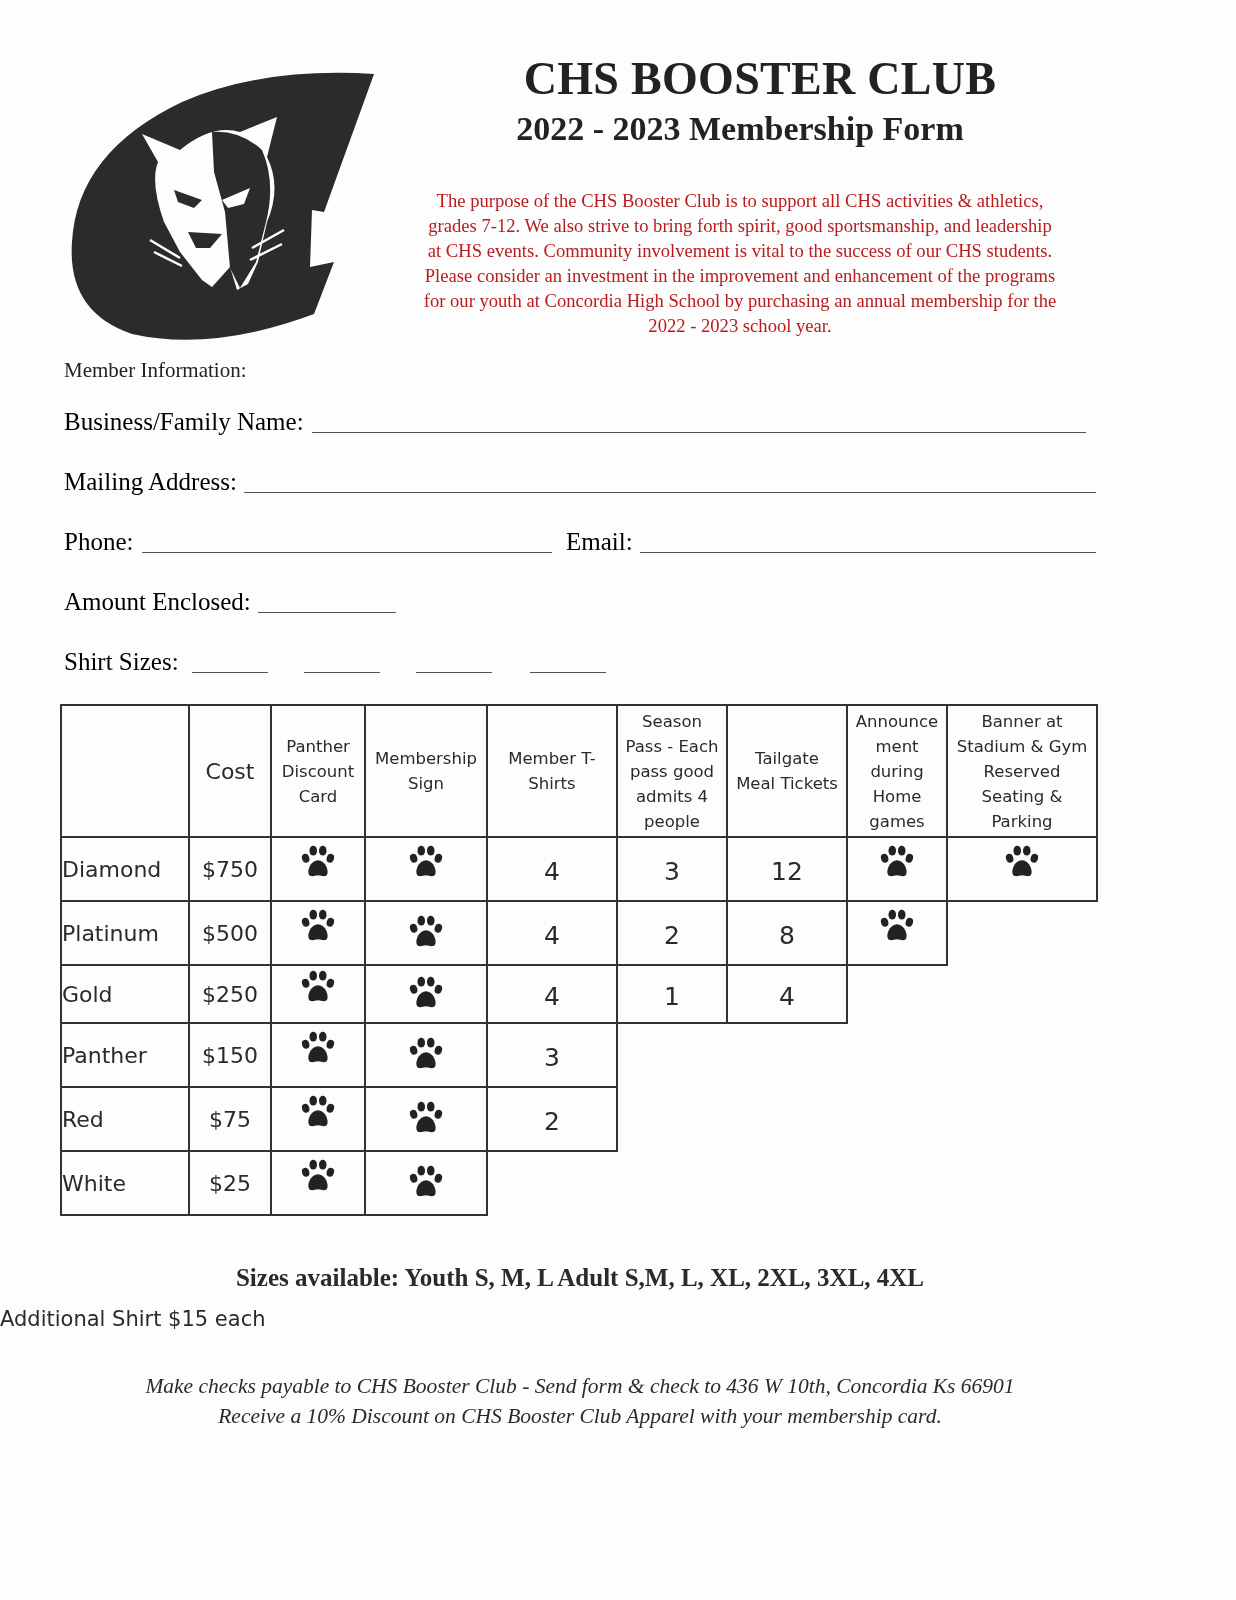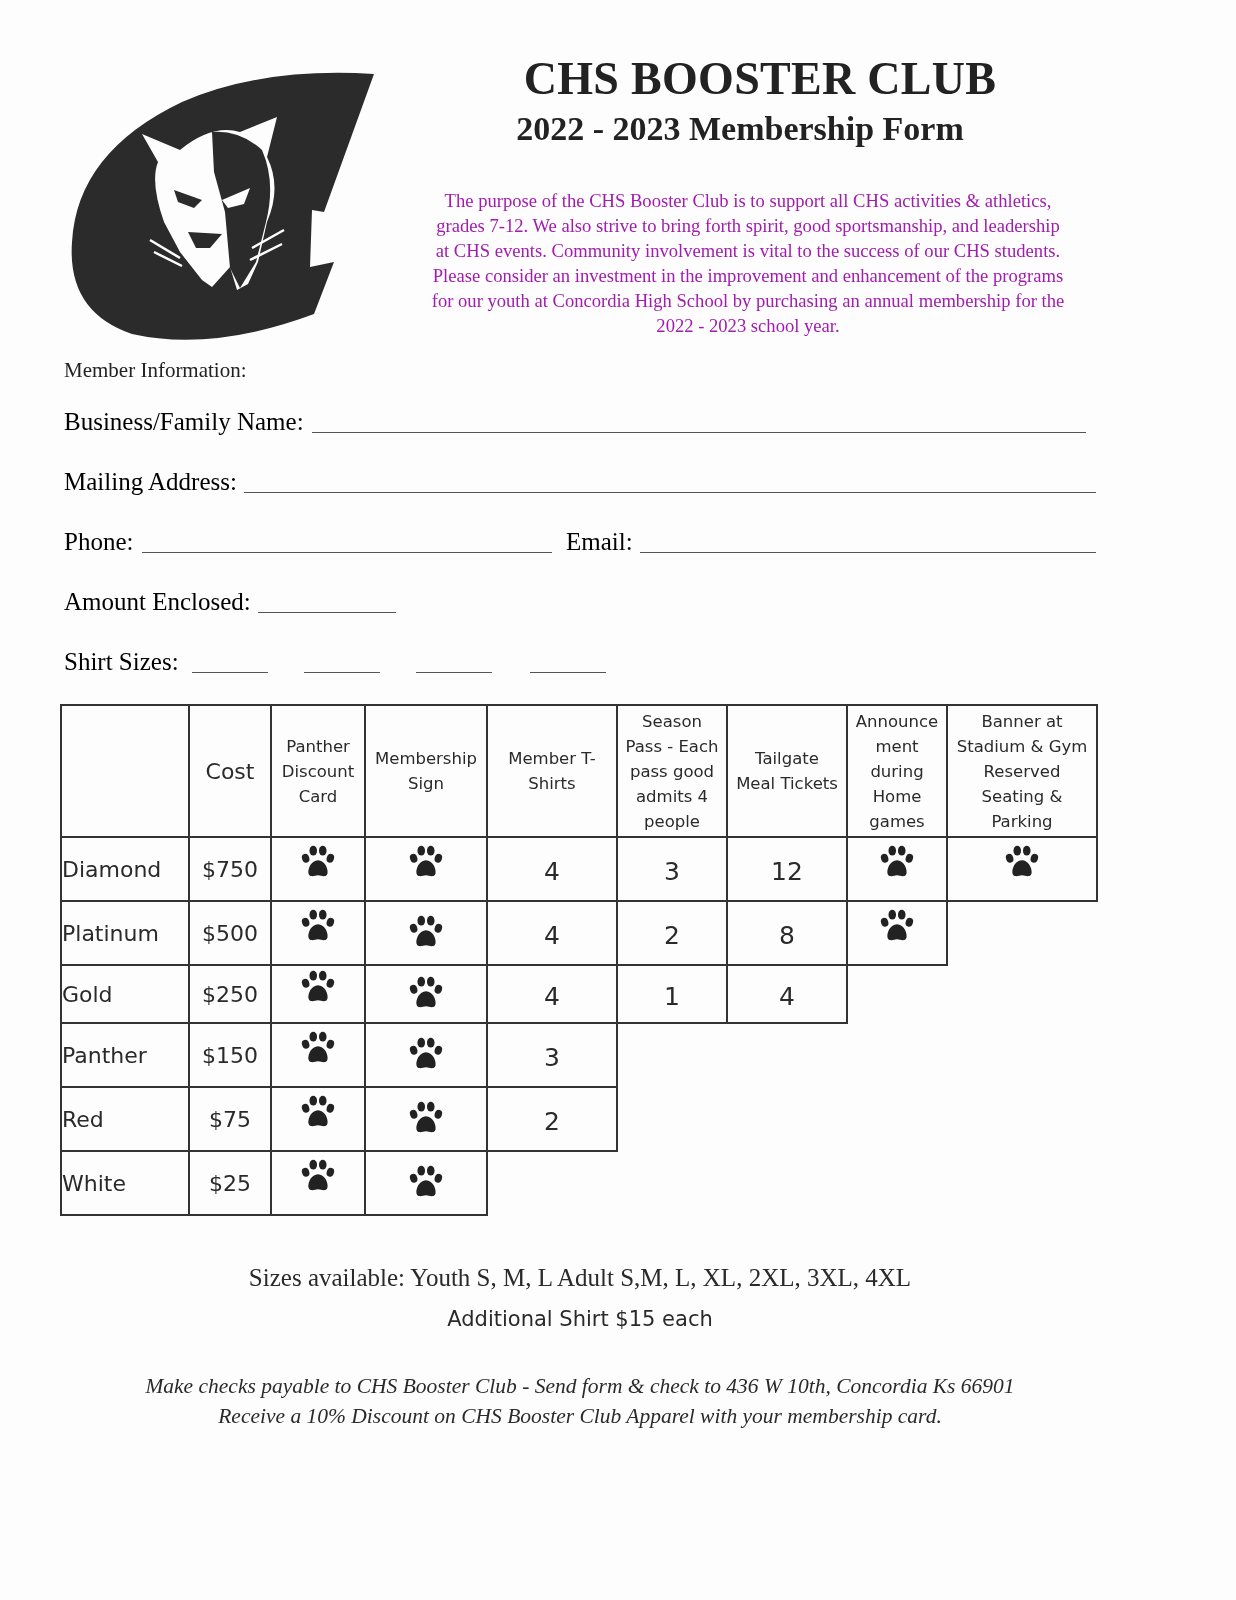--- a/index.html
+++ b/index.html
@@ -4,39 +4,39 @@
 <style>
   html, body { margin:0; padding:0; }
   body {
     width:1236px; height:1600px; background:#fdfdfd; position:relative;
     font-family:"Liberation Serif", serif; color:#222; overflow:hidden;
   }
   .abs { position:absolute; }
   #logo { left:62px; top:62px; width:320px; height:290px; }
   #title { left:400px; top:52px; width:720px; text-align:center; font-weight:bold; font-size:46px; letter-spacing:0.3px; }
   #subtitle { left:380px; top:110px; width:720px; text-align:center; font-weight:bold; font-size:34px; }
-  #intro { left:378px; top:188px; width:740px; text-align:center; font-size:18.6px; line-height:25px; color:#a21caf; }
+  #intro { left:370px; top:188px; width:740px; text-align:center; font-size:18.6px; line-height:25px; color:#b91c1c; }
   .label { font-size:25px; color:#000000; }
   #member-info { left:64px; top:358px; font-weight:normal; font-size:21px; }
   .line { position:absolute; border-bottom:1.6px solid #555; height:0; }
   table.tiers {
     position:absolute; left:60px; top:704px;
     border-collapse:collapse; font-family:"DejaVu Sans", sans-serif; color:#2a2a2a;
   }
   table.tiers td {
     border:2px solid #333; text-align:center; vertical-align:middle; padding:0;
   }
   table.tiers td.empty { border:none; }
   table.tiers td.hdr { font-size:16.5px; line-height:25px; }
   table.tiers td.tier { text-align:left; font-size:22px; }
   table.tiers td.cost { font-size:22px; }
   table.tiers td.num { font-size:25px; padding-top:4px; }
   .paw { display:inline-block; width:38px; height:38px; margin-top:-8px; }
-  #sizes { left:0; top:1264px; width:1160px; text-align:center; font-size:25px; color:#2a2a2a; }
-  #addl { left:0; top:1307px; width:1160px; text-align:center; font-family:"DejaVu Sans", sans-serif; font-size:21px; color:#2a2a2a; }
+  #sizes { left:0; top:1264px; width:1160px; text-align:center; font-size:25px; color:#2a2a2a;font-weight:bold; }
+  #addl { left:0; top:1307px; width:1160px; font-family:"DejaVu Sans", sans-serif; font-size:21px; color:#2a2a2a; }
   #checks { left:0; top:1374px; width:1160px; text-align:center; font-style:italic; font-size:21.5px; color:#2a2a2a; }
   #discount { left:0; top:1404px; width:1160px; text-align:center; font-style:italic; font-size:21.5px; color:#2a2a2a; }
 </style>
 </head>
 <body>
 
 <div id="logo" class="abs">
   <svg viewBox="0 0 320 290" width="320" height="290">
     <path d="M120 40 Q200 5 312 12 L262 150 L250 148 L248 205 L272 200 L252 252 Q150 290 70 272 Q5 250 10 180 Q15 90 120 40 Z" fill="#2b2b2b"></path>
 

